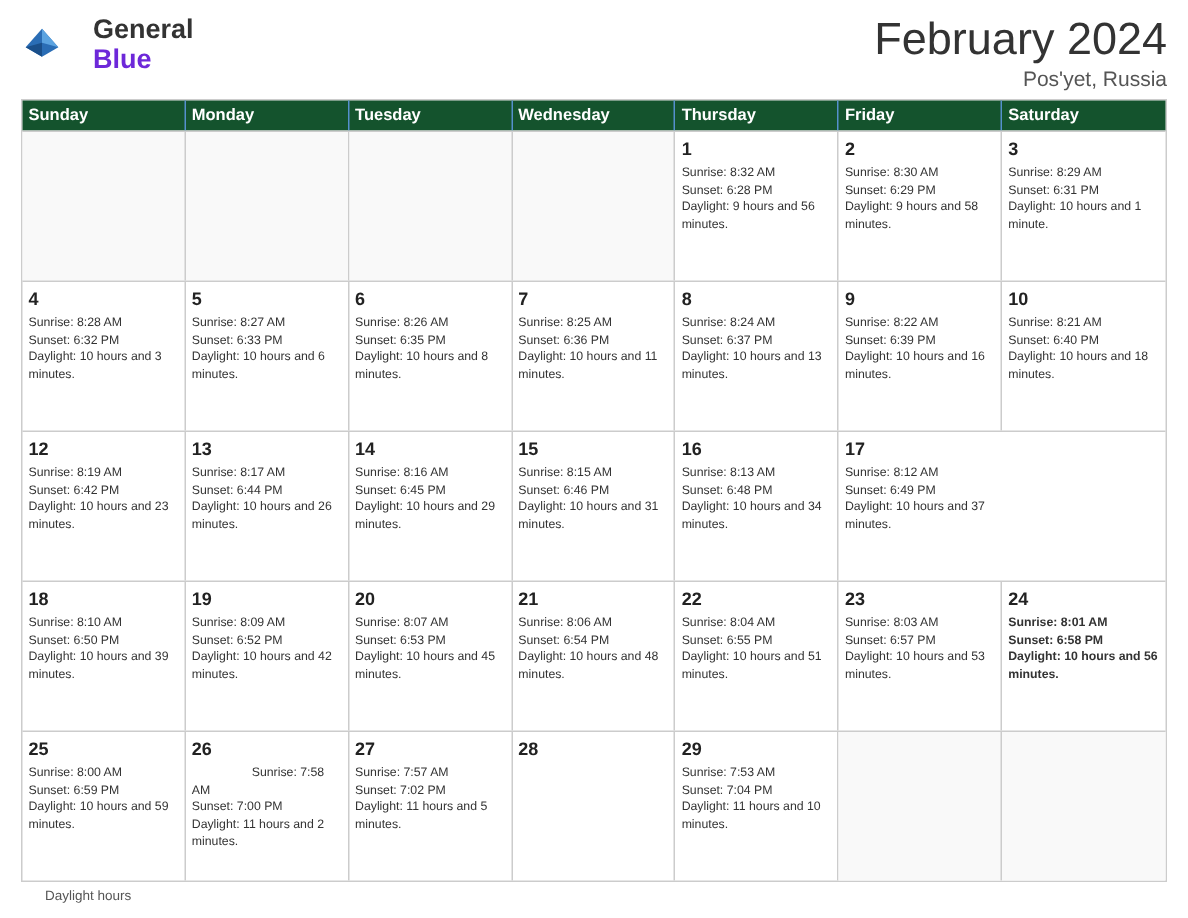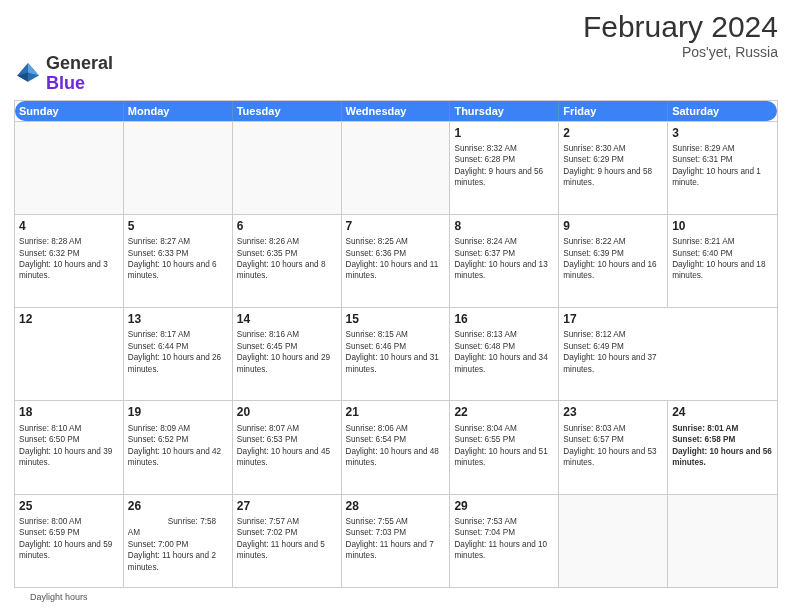--- a/index.html
+++ b/index.html
@@ -19,22 +19,21 @@
     }
     .header {
       display: flex;
       justify-content: space-between;
       align-items: flex-start;
       margin-bottom: 6px;
     }
     .logo {
       display: flex;
       align-items: center;
-      gap: 4px;
-      margin-top: 44px;
+      gap: 20px;
     }
     .logo-text {
       display: flex;
       flex-direction: column;
       line-height: 1.1;
     }
     .logo-general {
       font-size: 18px;
       font-weight: bold;
       color: #333;
@@ -62,22 +61,21 @@
     }
     .calendar {
       flex: 1;
       display: flex;
       flex-direction: column;
       border: 1px solid #ccc;
     }
     .cal-header {
       display: grid;
       grid-template-columns: repeat(7, 1fr);
-      background: #3b82f6;
-      border-radius: 10px;
+      background: #14532d;
     }
     .cal-header-cell {
       color: #fff;
       font-size: 11px;
       font-weight: bold;
       padding: 4px 4px;
       text-align: left;
       border-right: 1px solid #5590cc;
     }
     .cal-header-cell:last-child { border-right: none; }
@@ -187,21 +185,23 @@
 Sunset: 6:37 PM
 Daylight: 10 hours and 13 minutes.</span></div>
           <div class="cal-cell"><span class="day-num">9</span><span class="cell-text" style="white-space: pre-line;">Sunrise: 8:22 AM
 Sunset: 6:39 PM
 Daylight: 10 hours and 16 minutes.</span></div>
           <div class="cal-cell"><span class="day-num">10</span><span class="cell-text" style="white-space: pre-line;">Sunrise: 8:21 AM
 Sunset: 6:40 PM
 Daylight: 10 hours and 18 minutes.</span></div>
         </div>
         <div class="cal-row">
-          <div class="cal-cell"><span class="day-num">12</span></div>
+          <div class="cal-cell"><span class="day-num">12</span><span class="cell-text" style="white-space: pre-line;">Sunrise: 8:19 AM
+Sunset: 6:42 PM
+Daylight: 10 hours and 23 minutes.</span></div>
           <div class="cal-cell"><span class="day-num">13</span><span class="cell-text" style="white-space: pre-line;">Sunrise: 8:17 AM
 Sunset: 6:44 PM
 Daylight: 10 hours and 26 minutes.</span></div>
           <div class="cal-cell"><span class="day-num">14</span><span class="cell-text" style="white-space: pre-line;">Sunrise: 8:16 AM
 Sunset: 6:45 PM
 Daylight: 10 hours and 29 minutes.</span></div>
           <div class="cal-cell"><span class="day-num">15</span><span class="cell-text" style="white-space: pre-line;">Sunrise: 8:15 AM
 Sunset: 6:46 PM
 Daylight: 10 hours and 31 minutes.</span></div>
           <div class="cal-cell"><span class="day-num">16</span><span class="cell-text" style="white-space: pre-line;">Sunrise: 8:13 AM
@@ -237,23 +237,21 @@
         <div class="cal-row">
           <div class="cal-cell"><span class="day-num">25</span><span class="cell-text" style="white-space: pre-line;">Sunrise: 8:00 AM
 Sunset: 6:59 PM
 Daylight: 10 hours and 59 minutes.</span></div>
           <div class="cal-cell"><span class="day-num">26</span><span class="cell-text" style="white-space: pre-line; margin-left: 40px;">Sunrise: 7:58 AM
 Sunset: 7:00 PM
 Daylight: 11 hours and 2 minutes.</span></div>
           <div class="cal-cell"><span class="day-num">27</span><span class="cell-text" style="white-space: pre-line;">Sunrise: 7:57 AM
 Sunset: 7:02 PM
 Daylight: 11 hours and 5 minutes.</span></div>
-          <div class="cal-cell"><span class="day-num">28</span><span class="cell-text" style="white-space: pre-line;">Sunrise: 7:55 AM
-Sunset: 7:03 PM
-Daylight: 11 hours and 7 minutes.</span></div>
+          <div class="cal-cell"><span class="day-num">28</span></div>
           <div class="cal-cell"><span class="day-num">29</span><span class="cell-text" style="white-space: pre-line;">Sunrise: 7:53 AM
 Sunset: 7:04 PM
 Daylight: 11 hours and 10 minutes.</span></div>
           <div class="cal-cell empty"></div>
           <div class="cal-cell empty"></div>
         </div>
       </div>
   </div>
 
   <div class="footer">

